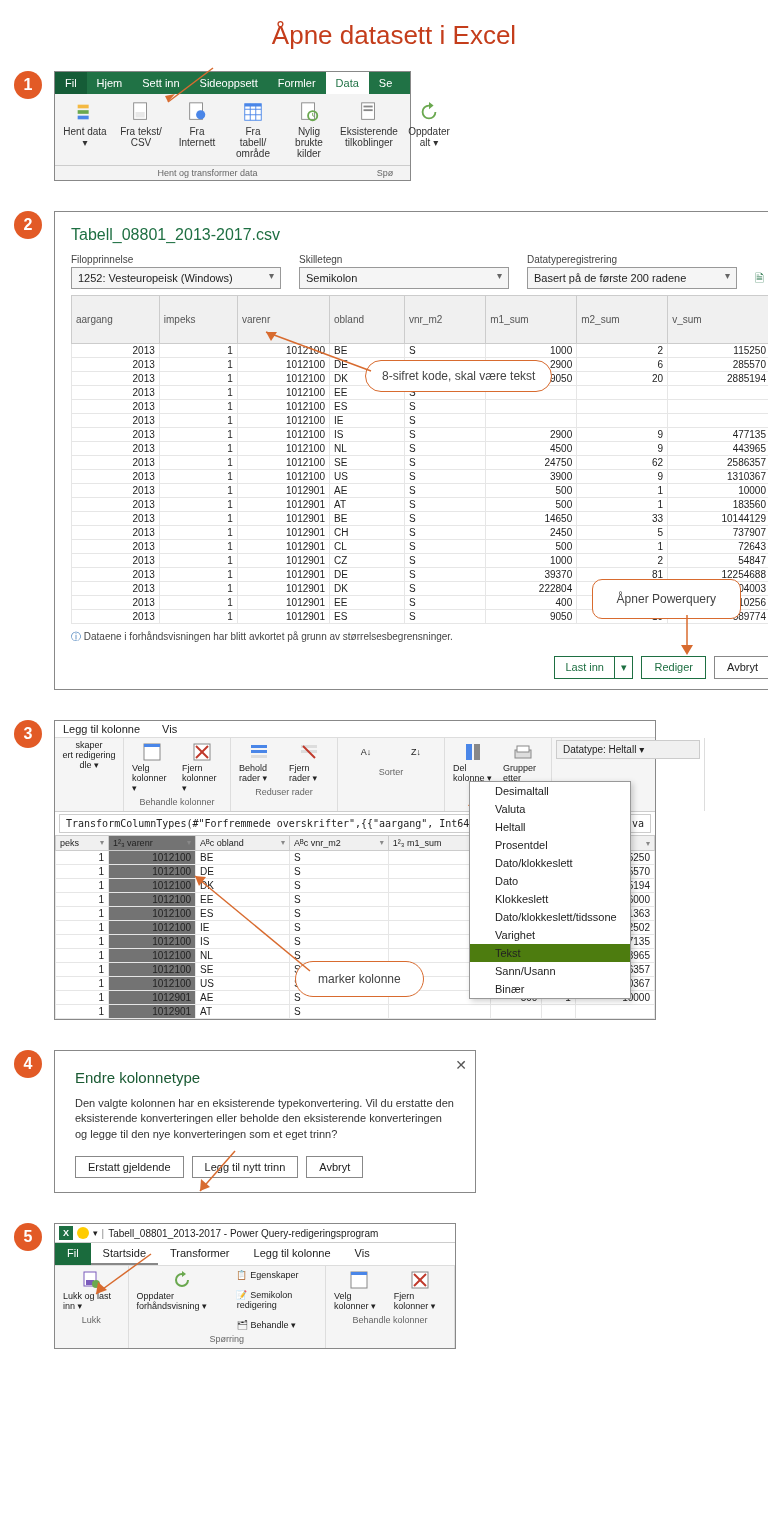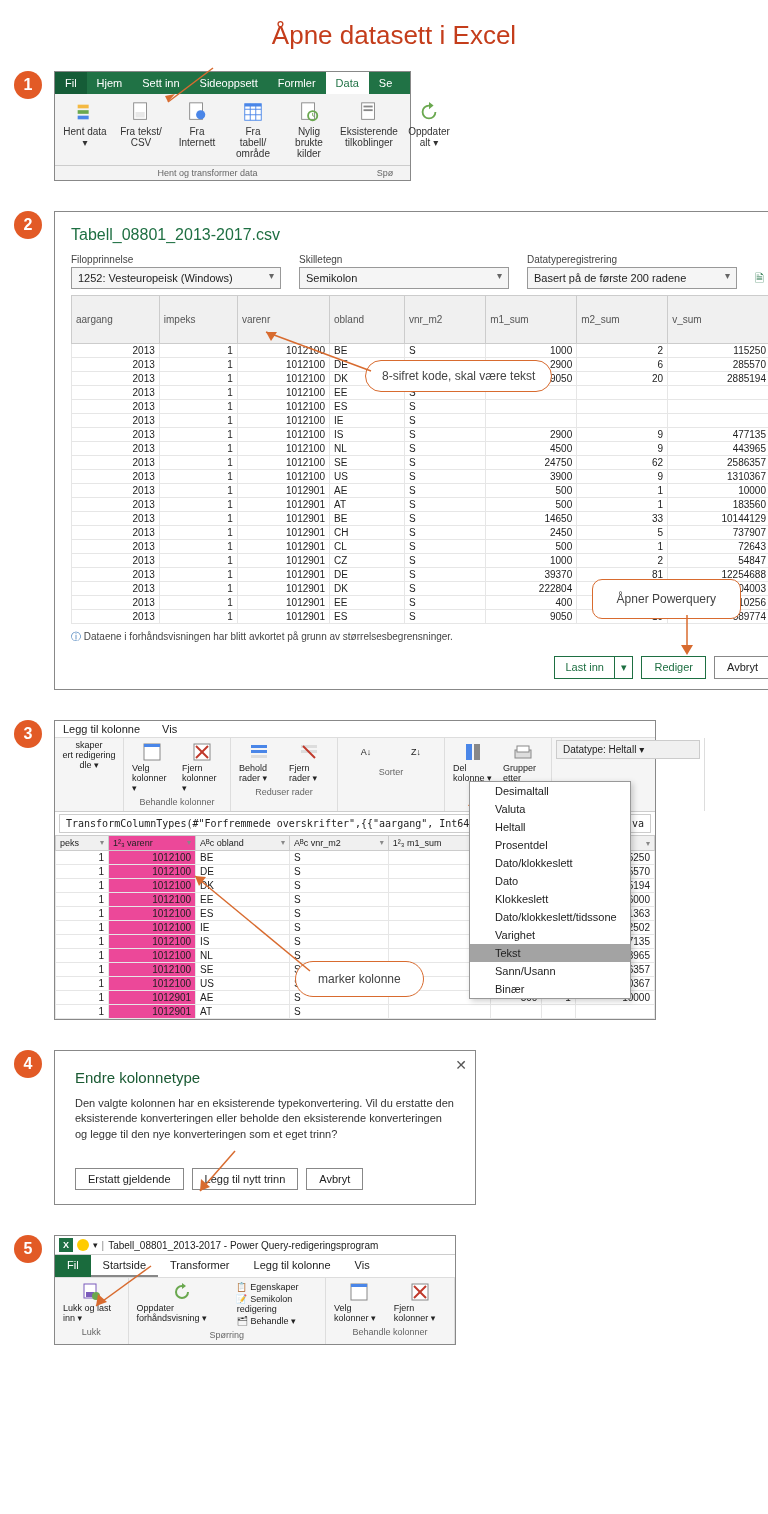--- a/index.html
+++ b/index.html
@@ -46,34 +46,34 @@
 .pq-menu{display:flex;gap:22px;padding:2px 8px;font-size:11px;background:#fff;border-bottom:1px solid #ddd}
 .pq-rib{display:flex;background:#f5f5f5;border-bottom:1px solid #ccc}
 .pq-grp{display:flex;flex-direction:column;align-items:center;border-right:1px solid #ddd;padding:2px 4px}
 .pq-grp-row{display:flex;gap:2px}
 .pq-grp-lbl{font-size:9px;color:#666;padding:2px 0}
 .small-btn{display:flex;flex-direction:column;align-items:center;font-size:9px;padding:2px 4px;min-width:40px}
 .small-btn .ic{width:20px;height:20px;margin-bottom:1px;display:flex;align-items:center;justify-content:center}
 .dt-drop{position:absolute;right:24px;top:60px;width:160px;background:#fff;border:1px solid #999;box-shadow:2px 2px 6px rgba(0,0,0,.2);font-size:11px;z-index:5}
 .dt-hdr{background:#f0f0f0;border:1px solid #ccc;padding:3px 6px;font-size:10px;display:flex;justify-content:space-between}
 .dt-item{padding:3px 25px}
-.dt-item.sel{background:#a3a3a3}
+.dt-item.sel{background:#4d7c0f}
 .formula{background:#fff;border:1px solid #ccc;margin:2px 4px;padding:3px 6px;font-family:Consolas,monospace;font-size:10px;white-space:nowrap;overflow:hidden}
 .pq-tbl{width:100%;border-collapse:collapse;font-size:10px}
 .pq-tbl th{background:#f0f0f0;border:1px solid #ccc;padding:2px 4px;font-weight:400;font-size:9px;text-align:left;position:relative}
 .pq-tbl th::after{content:"▾";float:right;font-size:8px;color:#888}
 .pq-tbl td{border:1px solid #e6e6e6;padding:1px 4px}
 .pq-tbl td.r{text-align:right}
-.pq-tbl .hl{background:#ec4899}
+.pq-tbl .hl{background:#737373}
 .pq-wrap{position:relative}
 
 .dlg4{border:1px solid #888;width:380px;padding:18px 20px 14px;position:relative;background:#fff}
 .dlg4 .close{position:absolute;right:8px;top:6px;font-size:14px;color:#555}
 .dlg4 h3{margin:0 0 10px 0;font-size:15px;color:#1a5a33;font-weight:400}
-.dlg4 p{font-size:11px;color:#333;line-height:1.4;margin:0 0 26px 0}
+.dlg4 p{font-size:11px;color:#333;line-height:1.4;margin:0 0 14px 0}
 .dlg4 .btns{display:flex;gap:8px}
 
 .s5{border:1px solid #888;background:#f5f5f5}
 .s5-title{display:flex;align-items:center;gap:4px;padding:2px 4px;font-size:10px;background:#fff;border-bottom:1px solid #ccc}
 .s5-tabs{display:flex;font-size:11px;background:#fff}
 .s5-tabs div{padding:4px 12px}
 .s5-tabs .fil{background:#1a6b3d;color:#fff}
 .s5-tabs .act{border-bottom:2px solid #888}
 .s5-rib{display:flex;background:#f5f5f5;border-top:1px solid #ddd}
 svg.line{position:absolute;overflow:visible;pointer-events:none}
@@ -763,21 +763,21 @@
       <div class="pq-grp">
         <div class="pq-grp-row">
           <div class="small-btn">
                 <span class="ic">
                   <svg viewBox="0 0 20 20">
                     <path d="M10 3a7 7 0 1 0 7 7h-2a5 5 0 1 1-5-5v2l4-3-4-3z" fill="#6aa84f"></path>
                   </svg>
                 </span>
                 <span>Oppdater forhåndsvisning ▾</span>
               </div>
-          <div style="display:flex;flex-direction:column;font-size:9px;gap:2px;padding:2px 4px">
+          <div style="display:flex;flex-direction:column;font-size:9px;gap:10px;padding:2px 4px">
             <span>📋 <span>Egenskaper</span></span>
             <span>📝 <span>Semikolon redigering</span></span>
             <span>🗂 <span>Behandle ▾</span></span>
           </div>
         </div>
         <div class="pq-grp-lbl">Spørring</div>
       </div>
       <div class="pq-grp">
         <div class="pq-grp-row">
           <div class="small-btn">

